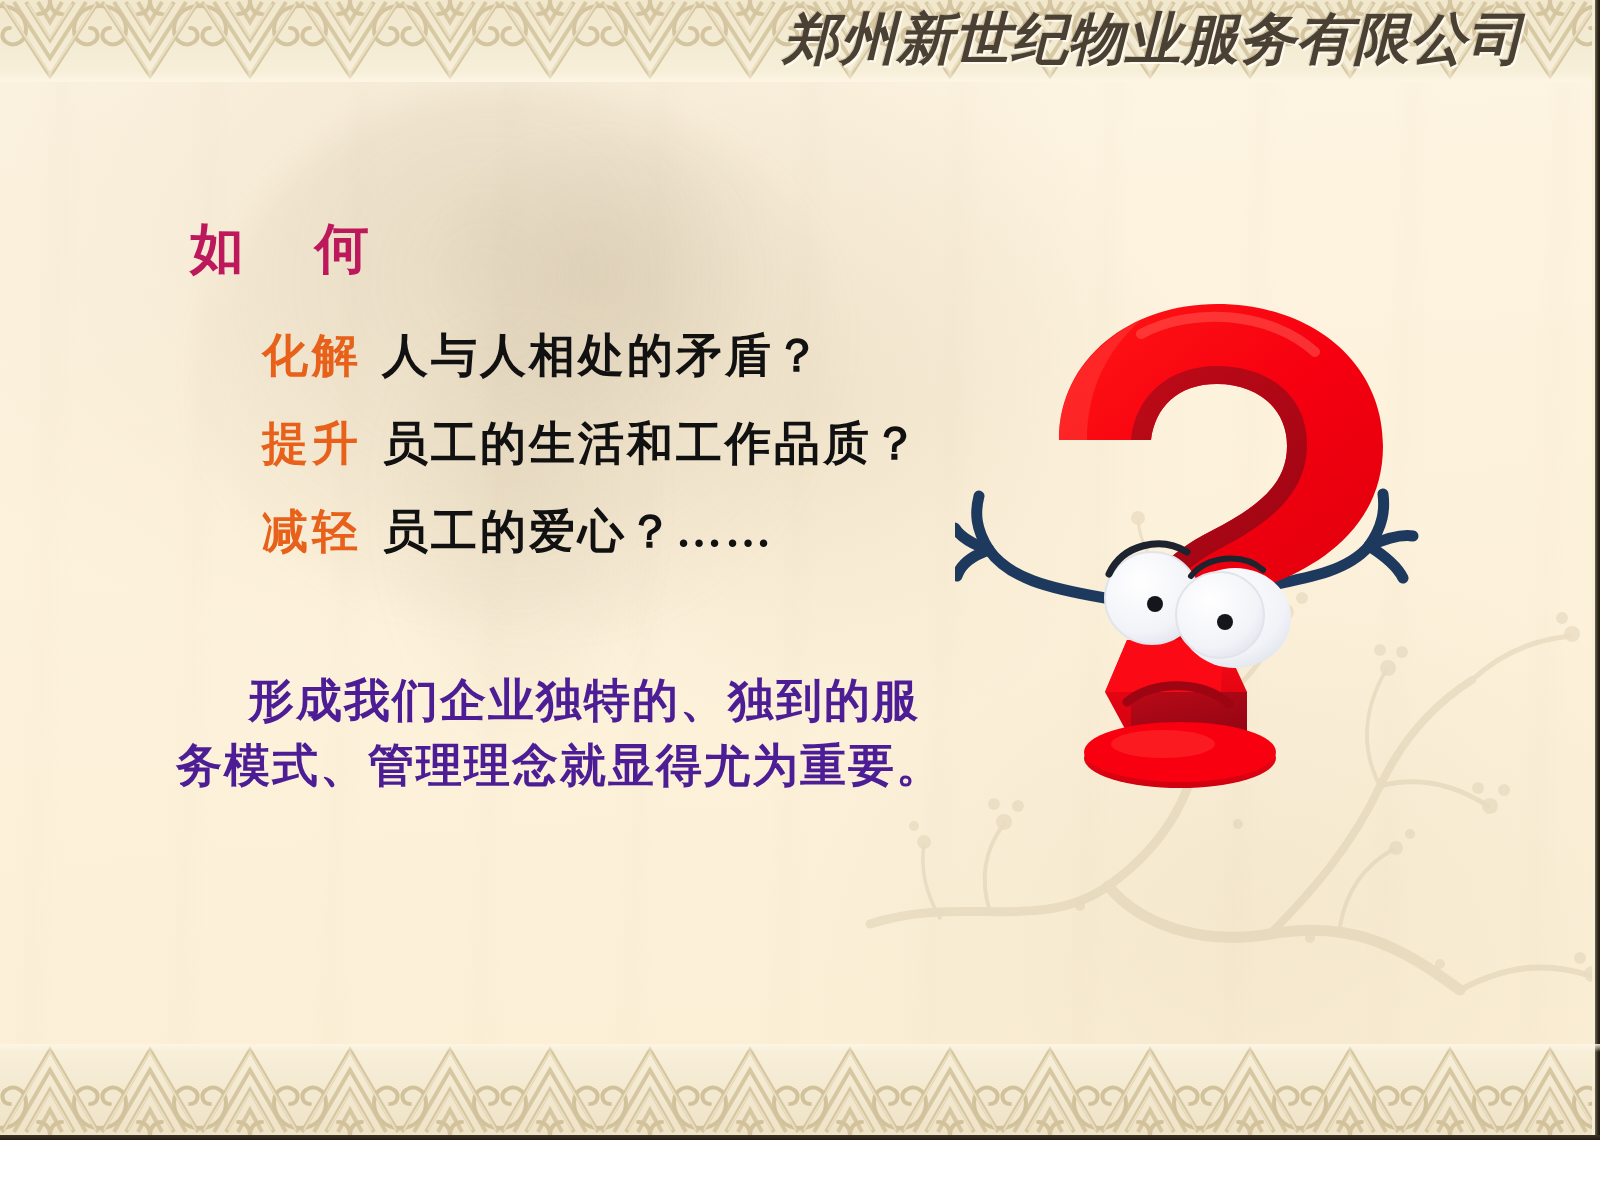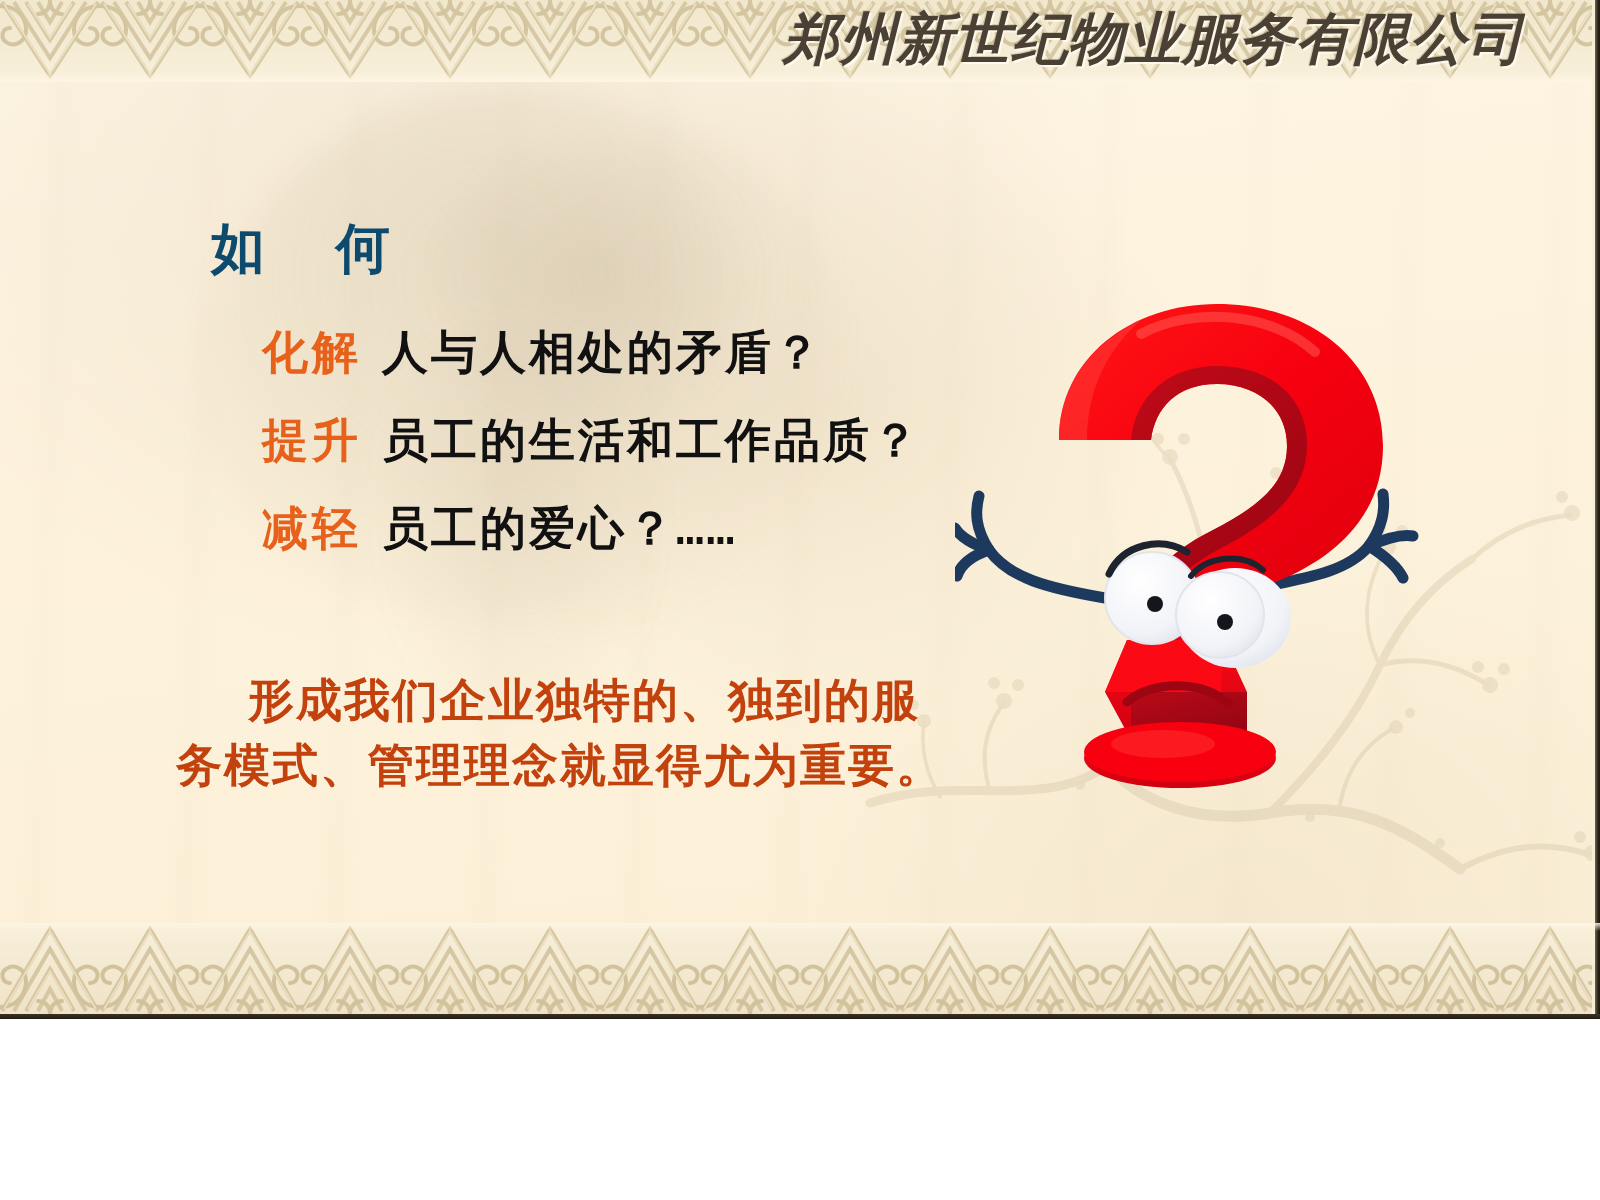--- a/index.html
+++ b/index.html
@@ -1,20 +1,20 @@
 <!DOCTYPE html>
 <html><head>
 <meta charset="utf-8">
 <style>
   html,body{margin:0;padding:0;background:#fff;}
   body{font-family:"Liberation Sans",sans-serif;}
 
   .slide{
     position:relative;
-    width:1600px;height:1019px;
+    width:1600px;height:1140px;
     overflow:hidden;
     background:#fdf4e1;
     box-sizing:border-box;
   }
 
   
   .paper-base{
     position:absolute;left:0;top:0;width:1600px;height:1200px;
     background:
       radial-gradient(ellipse 900px 620px at 30% 18%, rgba(214,196,166,0.26) 0%, rgba(214,196,166,0.10) 45%, rgba(214,196,166,0) 72%),
@@ -118,34 +118,33 @@
   .content{
     position:absolute;left:0;top:0;width:1600px;height:1200px;z-index:3;
   }
 
   .kicker{
     position:absolute;left:190px;top:222px;
     font-family:"DejaVu Sans","Liberation Sans",sans-serif;
     font-weight:700;
     font-size:54px;
     letter-spacing:26px;
-    color:#0c4a6e;
+    color:#be185d;
     line-height:1;
-    margin-left:21px;
   }
 
   .qlist{
     position:absolute;left:262px;top:312px;
     width:760px;
   }
   .qline{
     display:block;
     height:88px;
     white-space:nowrap;
-    font-family:Liberation Mono, monospace;
+    font-family:Liberation Serif, serif;
     font-size:46px;
     line-height:88px;
     color:#101010;
     letter-spacing:3px;
   }
   .qkey{
     color:#e8611a;
     font-weight:700;
     letter-spacing:4px;
     padding-right:20px;
@@ -154,21 +153,21 @@
     color:#111;
     font-weight:600;
   }
 
   .closing{
     position:absolute;left:176px;top:668px;
     width:790px;
     font-family:"DejaVu Serif","Liberation Serif",serif;
     font-size:46px;
     line-height:1.42;
-    color:#c2410c;
+    color:#4c1d95;
     font-weight:600;
     letter-spacing:2px;
     text-indent:72px;
   }
 
   
   .mascot{
     position:absolute;
     left:955px;top:288px;
     width:470px;height:500px;

